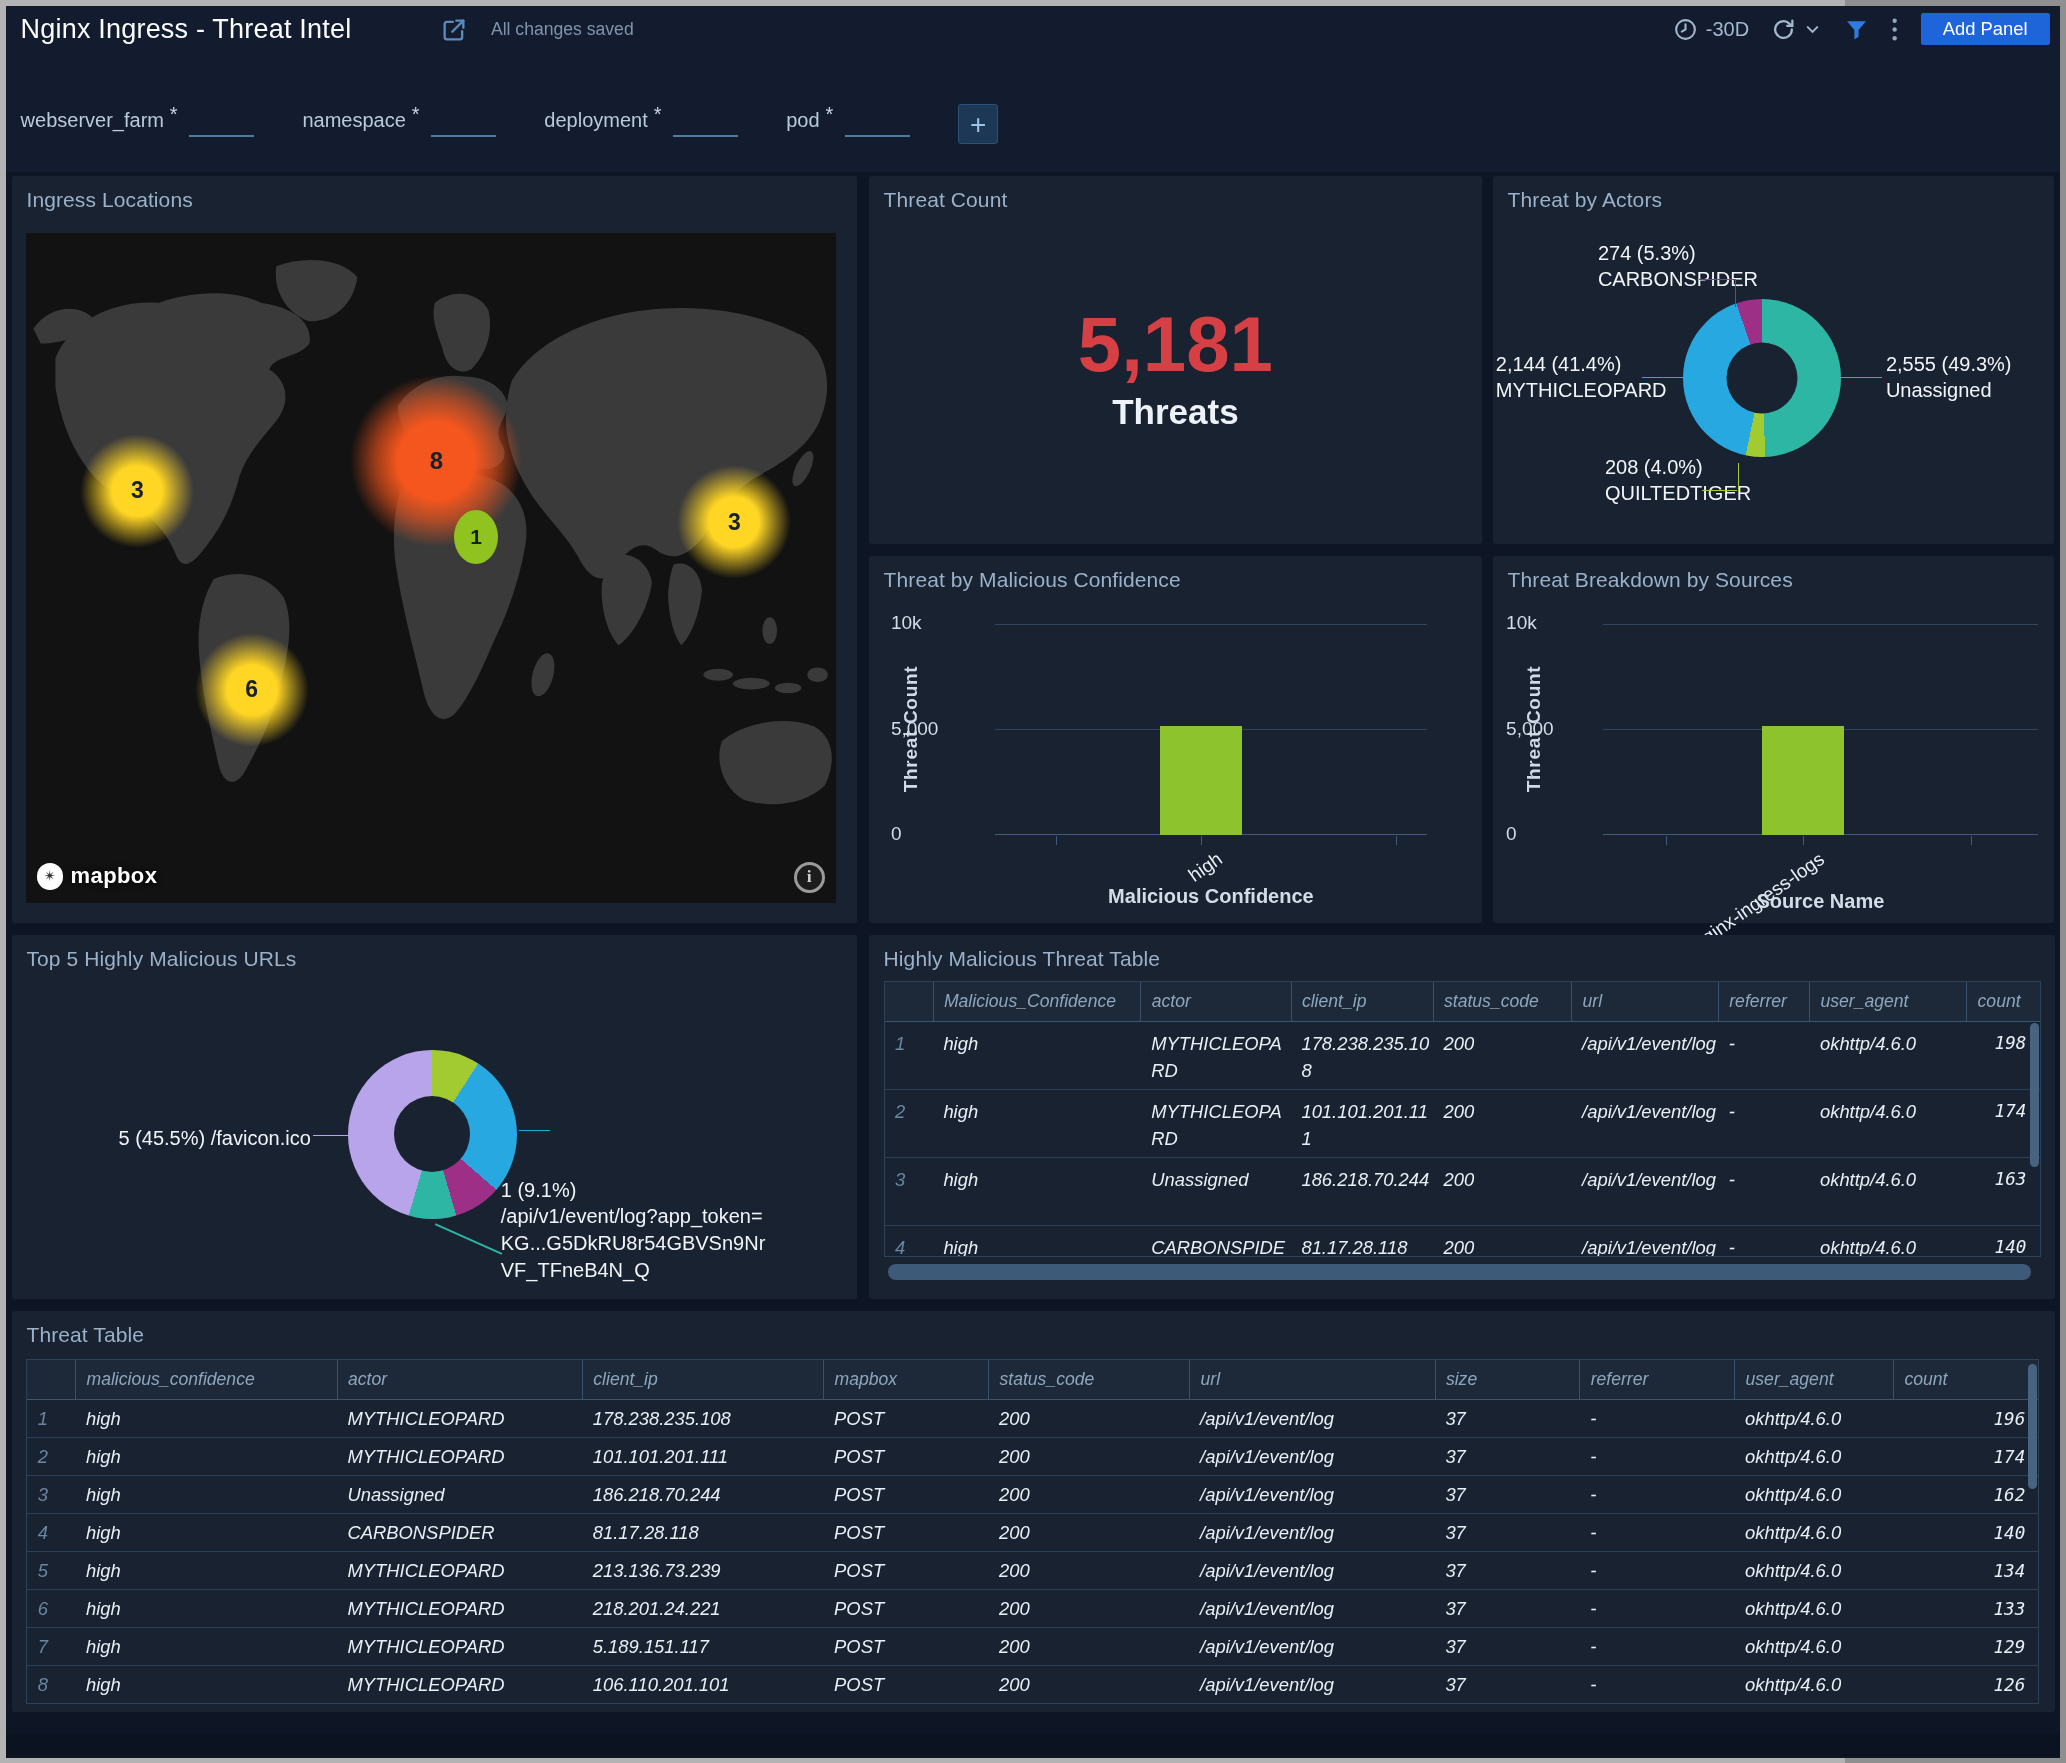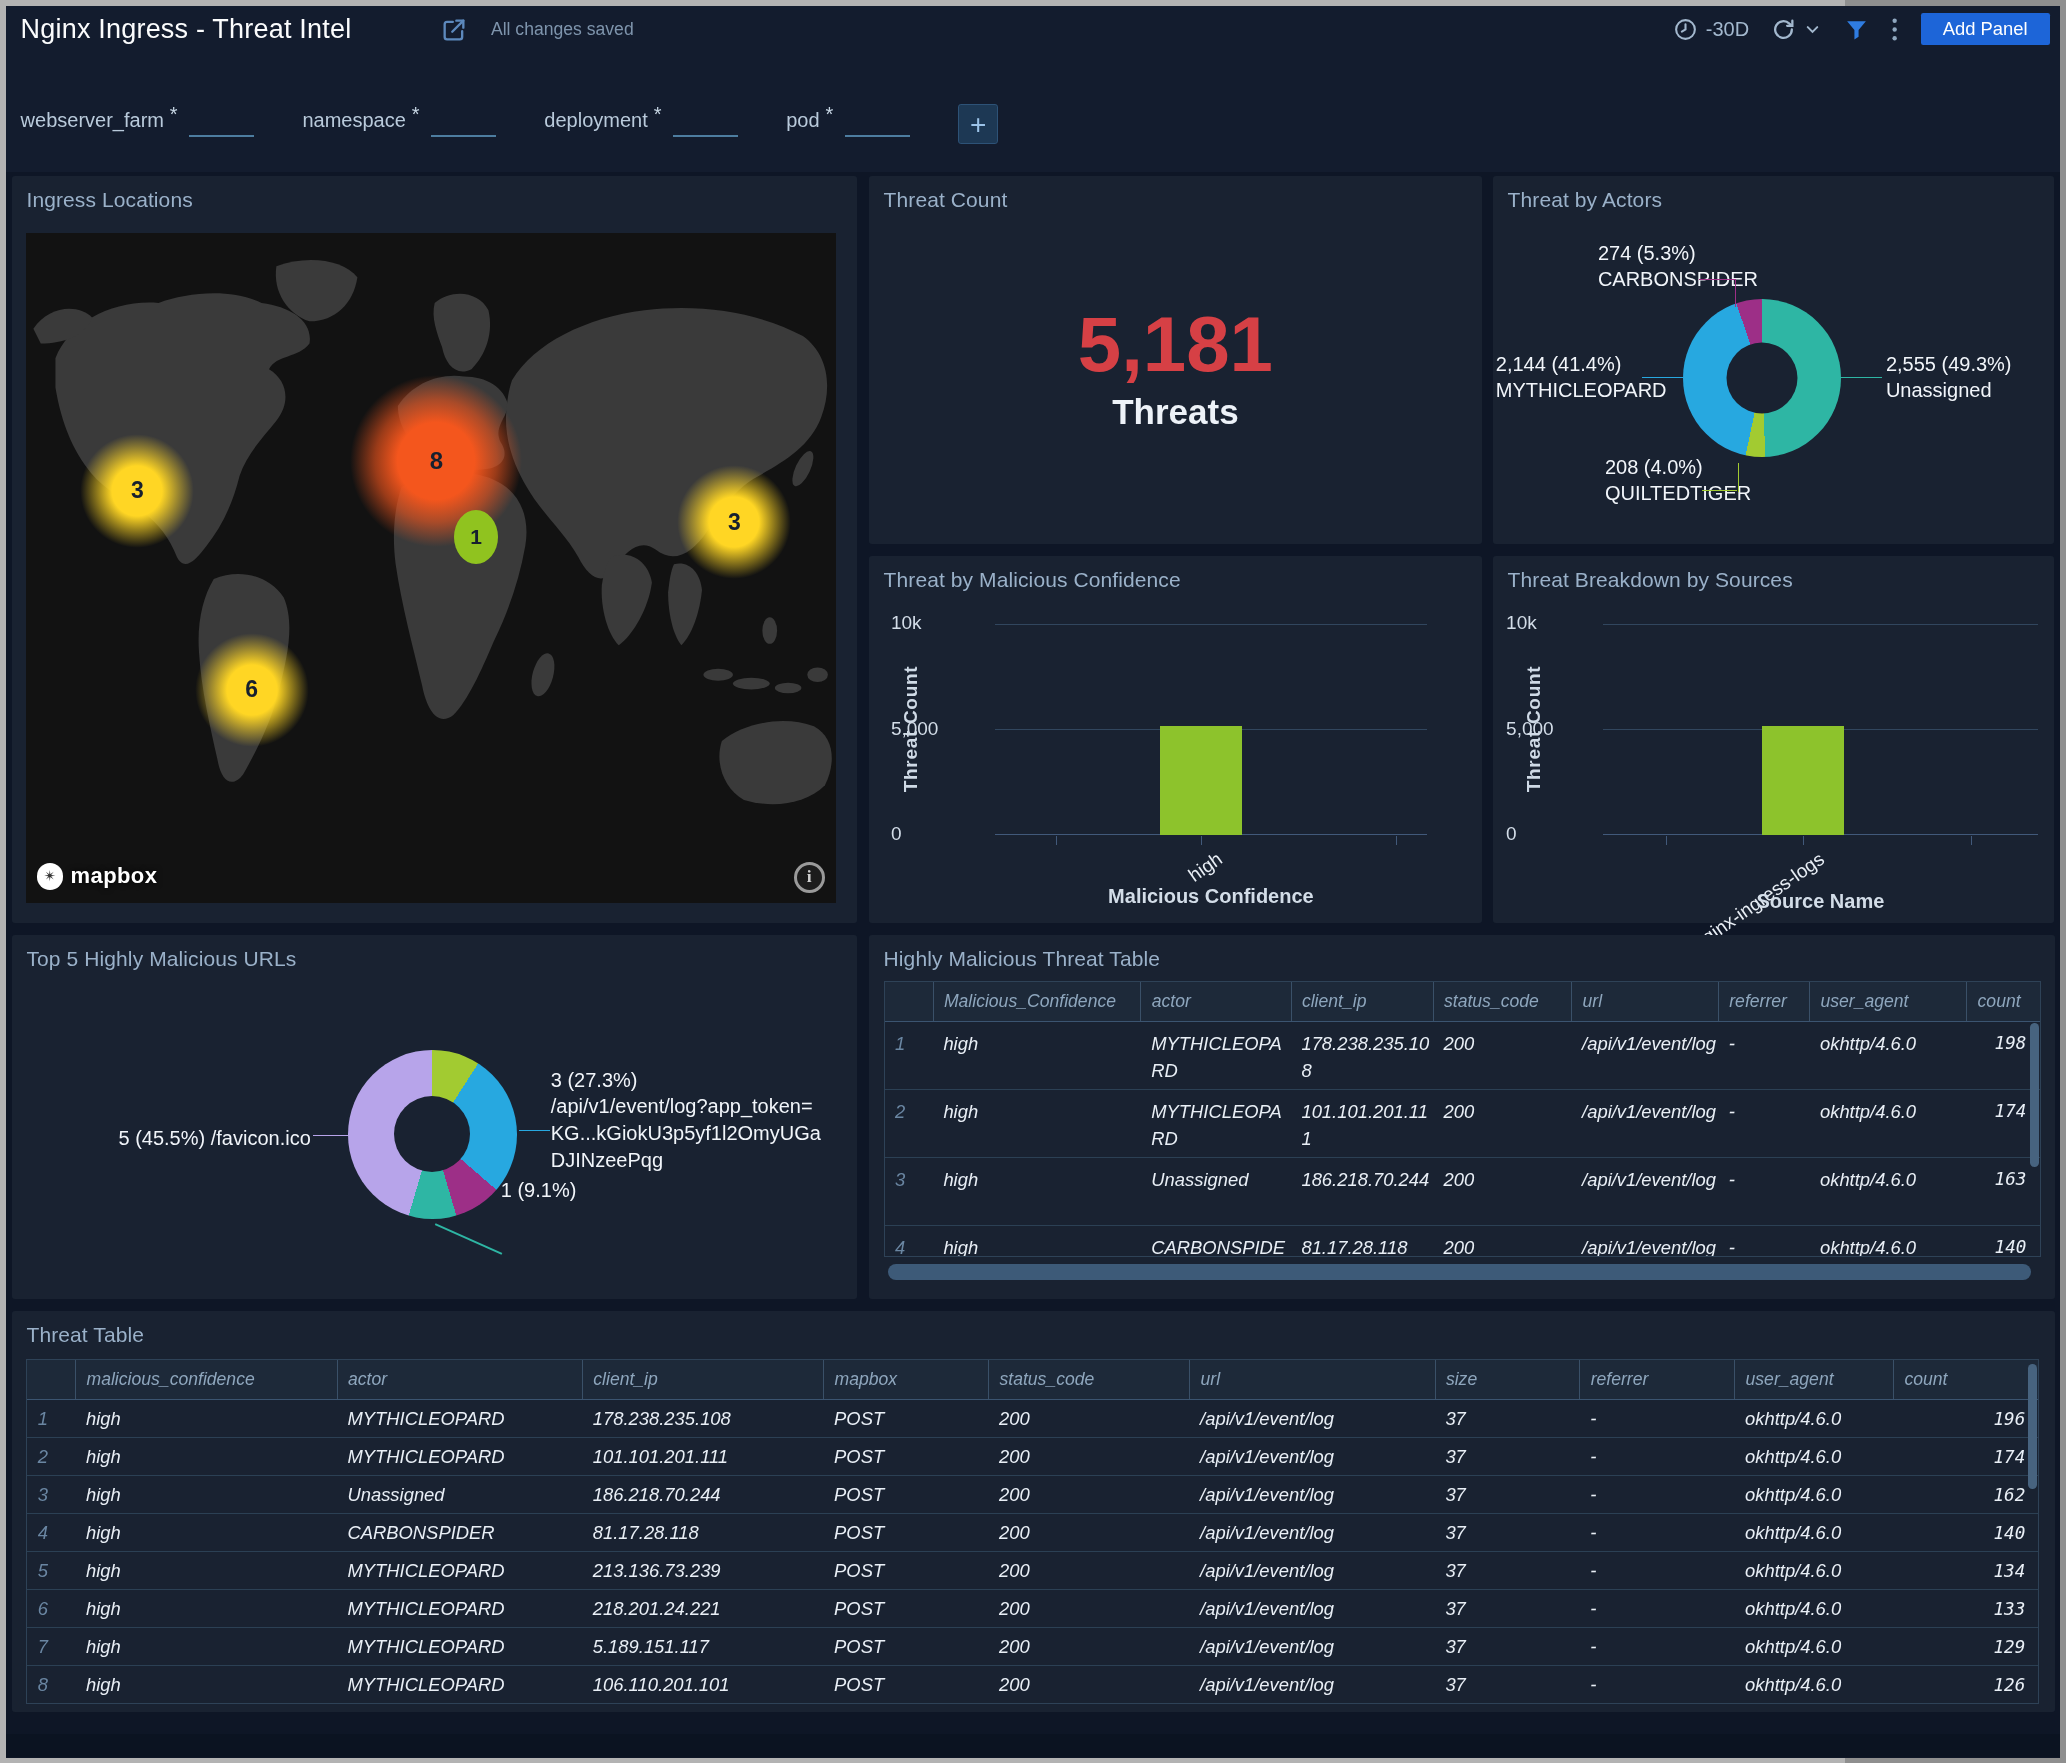--- a/index.html
+++ b/index.html
@@ -283,26 +283,23 @@
     <div class="xtick" style="left:103px;top:292px;width:220px">nginx-ingress-logs</div>
     <div class="xlab" style="left:110px;top:334px;width:435px">Source Name</div>
   </section>
 
   <section class="panel p-urls">
     <h2>Top 5 Highly Malicious URLs</h2>
     <div class="donut d-urls" style="background: conic-gradient(rgb(162, 203, 49) 0deg, rgb(162, 203, 49) 32.7273deg, rgb(39, 168, 224) 32.7273deg, rgb(39, 168, 224) 130.909deg, rgb(157, 47, 135) 130.909deg, rgb(157, 47, 135) 163.636deg, rgb(46, 182, 164) 163.636deg, rgb(46, 182, 164) 196.364deg, rgb(183, 164, 234) 196.364deg, rgb(183, 164, 234) 360deg);">
       <div class="hole"></div>
     </div>
     <div class="dl" style="left:59px;top:190px;width:240px;text-align:right">5 (45.5%) /favicon.ico</div>
-    <div class="dl" style="left:539px;top:132px;width:273px;word-break:break-all">
-      <span class="dl-line">3 (27.3%)</span>
-      <span class="dl-line">/api/v1/event/log?app_token=KG...kGiokU3p5yf1l2OmyUGaDJINzeePqg</span>
-    </div>
     <div class="dl" style="left:489px;top:242px;width:265px;word-break:break-all">
       <span class="dl-line">1 (9.1%)</span>
+      <span class="dl-line">/api/v1/event/log?app_token=KG...G5DkRU8r54GBVSn9NrVF_TFneB4N_Q</span>
     </div>
     <div class="conn" style="left:301px;top:200px;width:35px;height:1.5px;background:#b7a4ea"></div>
     <div class="conn" style="left:507px;top:195px;width:31px;height:1.5px;background:#27a8e0"></div>
     <div class="conn" style="left:420px;top:303px;width:73px;height:2.2px;background:#2eb6a4;transform:rotate(24deg)"></div>
   </section>
 
   <section class="panel p-hmtable">
     <h2>Highly Malicious Threat Table</h2>
     <div class="tbl-wrap hm hm-wrap">
           <table>

